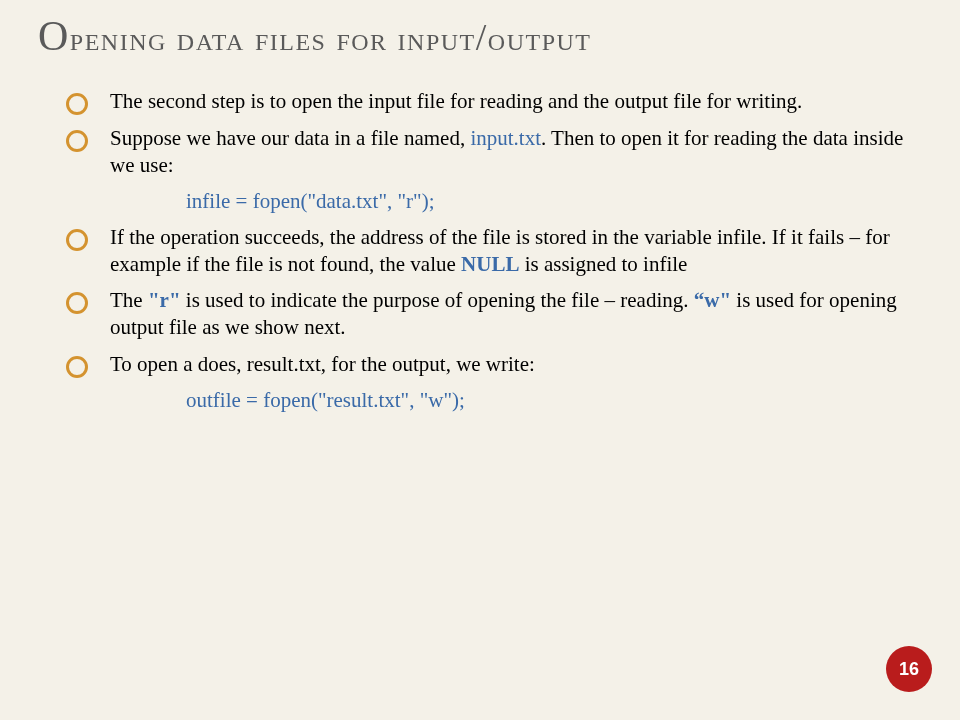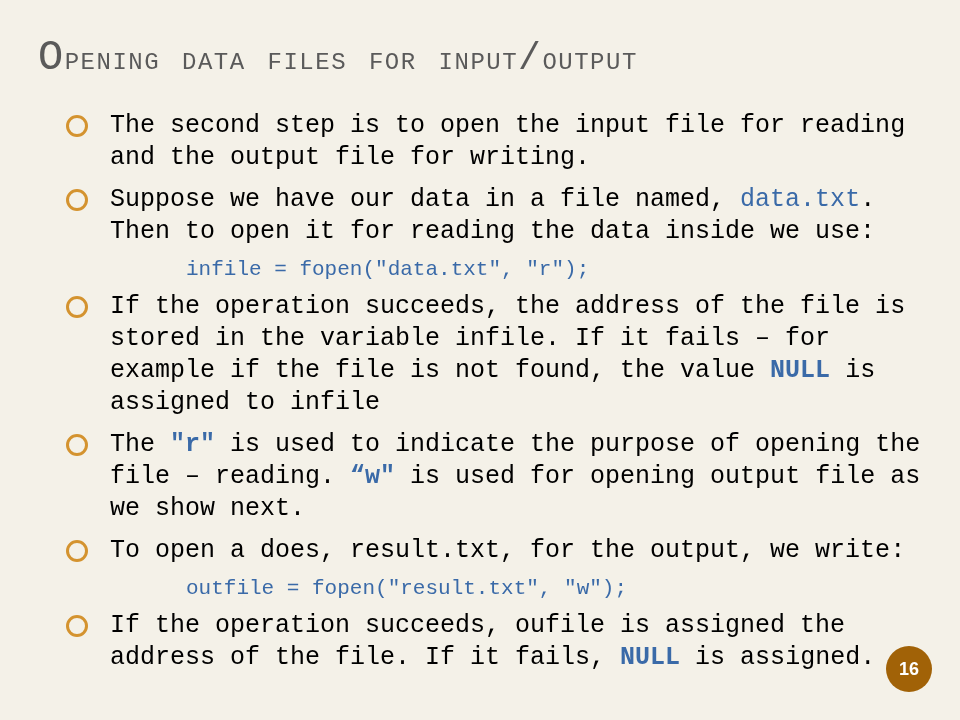--- a/index.html
+++ b/index.html
@@ -6,42 +6,41 @@
   body {
     width: 960px;
     height: 720px;
     background: #f4f1e8;
     font-family: Georgia, 'Times New Roman', serif;
     color: #000;
     position: relative;
     overflow: hidden;
   }
   .slide {
-    padding: 34px 38px 20px 38px;
-    font-family: Liberation Mono, monospace;
+    padding: 12px 38px 20px 38px;
   }
   .title {
     font-variant: small-caps;
     font-size: 34px;
     color: #5a5a5a;
     letter-spacing: 1.5px;
     margin-bottom: 28px;
     font-weight: normal;
   }
   .title .cap {
     font-size: 42px;
   }
   ul.bullets {
     list-style: none;
     margin-left: 28px;
   }
   ul.bullets > li {
     position: relative;
     padding-left: 44px;
-    font-size: 25px;
+    font-size: 21px;
     line-height: 1.28;
     margin-bottom: 10px;
     color: #000;
   }
   ul.bullets > li::before {
     content: "";
     position: absolute;
     left: 0;
     top: 5px;
     width: 16px;
@@ -60,40 +59,39 @@
   .fname { color: #3a6aa8; }
   .null { color: #3a6aa8; font-weight: bold; text-align: right; }
   .rw { color: #3a6aa8; font-weight: bold; }
   .page-num {
     position: absolute;
     right: 28px;
     bottom: 28px;
     width: 46px;
     height: 46px;
     border-radius: 50%;
-    background: #a16207;
+    background: #b91c1c;
     color: #fff;
     display: flex;
     align-items: center;
     justify-content: center;
     font-weight: bold;
     font-size: 18px;
     font-family: Arial, sans-serif;
   }
 </style>
 </head>
 <body>
 
 <div class="slide">
   <h1 class="title"><span class="cap">O</span>pening data files for input<span style="font-size:38px">/</span>output</h1>
   <ul class="bullets">
       <li>The second step is to open the input file for reading and the output file for writing.</li>
-      <li>Suppose we have our data in a file named, <span class="fname">data.txt</span>.  Then to open it for reading the data inside we use:</li>
+      <li>Suppose we have our data in a file named, <span class="fname">input.txt</span>.  Then to open it for reading the data inside we use:</li>
       <div class="code-line">infile = fopen("data.txt", "r");</div>
       <li>If the operation succeeds, the address of the file is stored in the variable infile.  If it fails – for example if the file is not found, the value <span class="null">NULL</span> is assigned to infile</li>
       <li>The <span class="rw">"r"</span>  is used to indicate the purpose of opening the file – reading. <span class="rw">“w"</span> is used for opening output file as we show next.</li>
       <li>To open a does, result.txt, for the output, we write:</li>
       <div class="code-line">outfile = fopen("result.txt", "w");</div>
-      <li>If the operation succeeds, oufile is assigned the address of the file.  If it fails, <span class="null">NULL</span> is assigned.</li>
     </ul>
 </div>
 
 <div class="page-num">16</div>
 
 </body></html>

